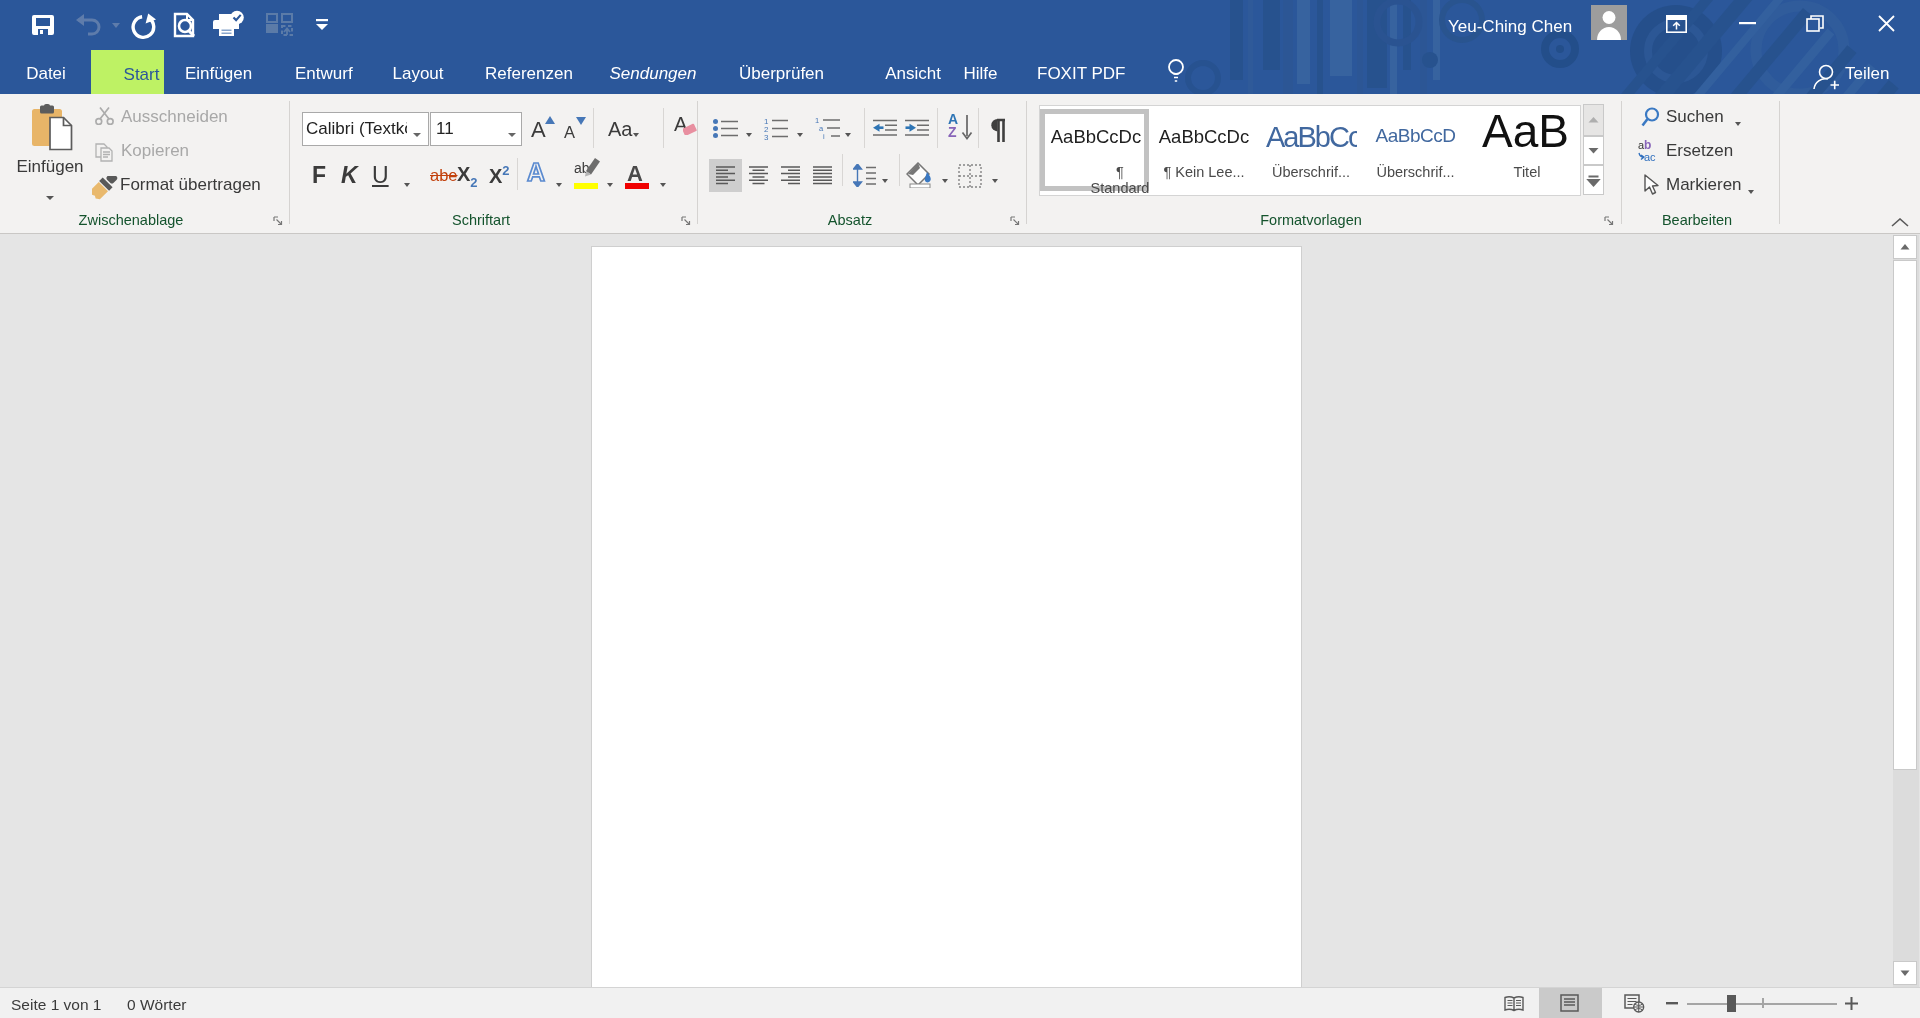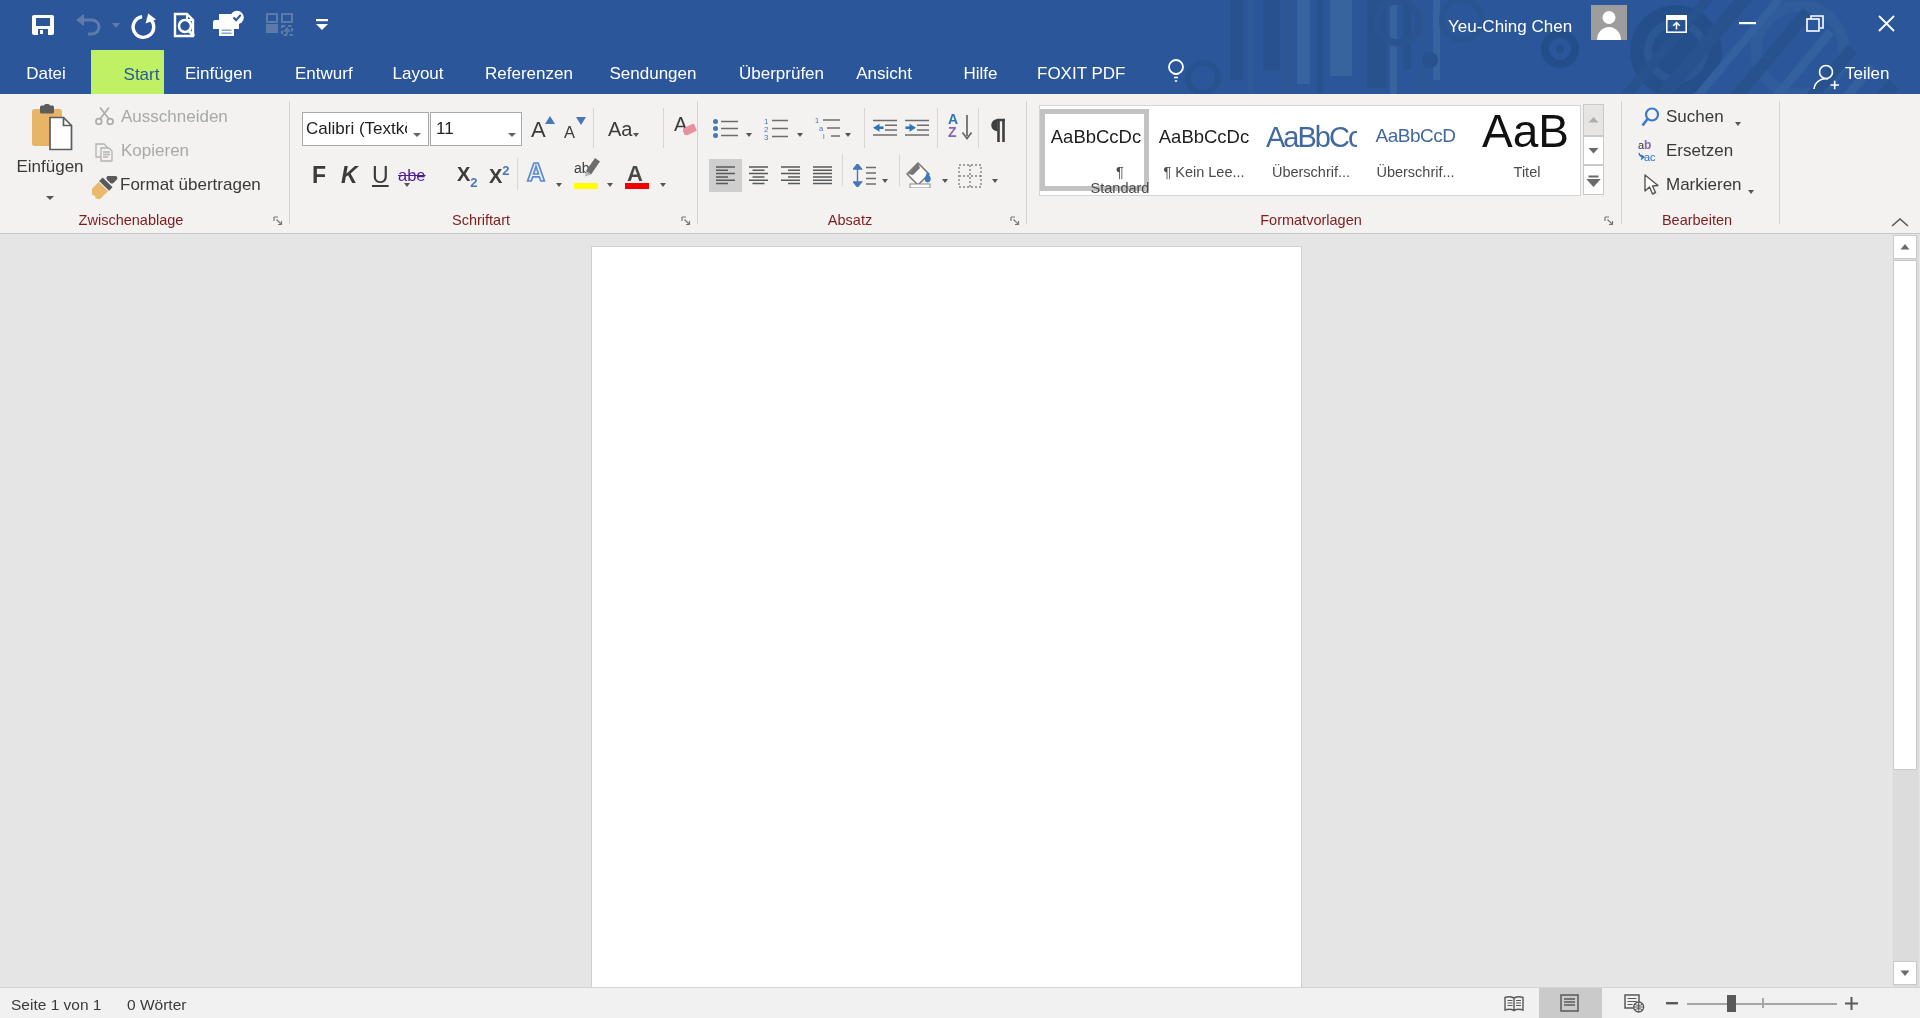--- a/index.html
+++ b/index.html
@@ -8,21 +8,21 @@
   #app { position:relative; width:1920px; height:1018px; background:#e5e5e5; }
   
   #titlebar { position:absolute; left:0; top:0; width:1920px; height:94px; background:#2b579a; overflow:hidden; }
   #tabrow { position:absolute; left:0; top:47px; width:1920px; height:47px; }
   .tab { position:absolute; top:0; height:47px; line-height:53px; color:#fff; font-size:17px; text-align:center; white-space:nowrap; }
   #tab-start { position:absolute; left:91px; top:3px; width:73px; height:44px; background:#bef264; color:#2b579a; font-size:17px; text-align:center; line-height:50px;padding-left:28px; }
   #titletext { position:absolute; top:0; left:0; width:1920px; height:47px; line-height:53px; text-align:center; color:#fff; font-size:17px; }
   
   #ribbon { position:absolute; left:0; top:94px; width:1920px; height:140px; background:#f3f2f1; border-bottom:1px solid #c9c7c5; }
   .gsep { position:absolute; top:7px; height:123px; width:1px; background:#d5d3d1; }
-  .glabel { position:absolute; top:116px; height:21px; font-size:14.5px; color:#7f1d1d; text-align:center; line-height:21px; }
+  .glabel { position:absolute; top:116px; height:21px; font-size:14.5px; color:#14532d; text-align:center; line-height:21px; }
   .launcher { position:absolute; top:121px; width:11px; height:11px; }
   .btxt { position:absolute; font-size:17px; color:#3a3a3a; white-space:nowrap; }
   .btxt.dis { color:#a8a8a8; }
   .caret { display:inline-block; width:0; height:0; border-left:4px solid transparent; border-right:4px solid transparent; border-top:4px solid #555; vertical-align:middle; }
   .combo { position:absolute; background:#fff; border:1px solid #a9a9a9; }
   
   #docarea { position:absolute; left:0; top:235px; width:1920px; height:752px; background:#e5e5e5; }
   #page { position:absolute; left:591px; top:11px; width:711px; height:741px; background:#fff; border:1px solid #cfcfcf; border-bottom:none; }
   
   #sb { position:absolute; left:1893px; top:0px; width:26px; height:752px; background:#dcdcdc; }
@@ -150,23 +150,23 @@
       <path d="M1 1 L16 16 M16 1 L1 16" stroke="#fff" stroke-width="1.8"></path>
     </svg>
 
     <div id="tabrow">
       <div id="tab-start">Start</div>
       <div class="tab" style="left:26px;width:40px;">Datei</div>
       <div class="tab" style="left:185px;width:67px;">Einfügen</div>
       <div class="tab" style="left:295px;width:56px;">Entwurf</div>
       <div class="tab" style="left:392px;width:52px;">Layout</div>
       <div class="tab" style="left:485px;width:83px;">Referenzen</div>
-      <div class="tab" style="left:608px;width:90px;">Sendungen</div>
+      <div class="tab" style="left:608px;width:90px;font-style:italic;">Sendungen</div>
       <div class="tab" style="left:737px;width:89px;">Überprüfen</div>
-      <div class="tab" style="left:855px;width:58px;text-align:center;">Ansicht</div>
+      <div class="tab" style="left:884px;width:58px;text-align:center;">Ansicht</div>
       <div class="tab" style="left:962px;width:37px;">Hilfe</div>
       <div class="tab" style="left:1037px;width:83px;">FOXIT PDF</div>
       <svg class="abs" style="left:1166px;top:9px" width="20" height="30" viewBox="0 0 20 30">
         <circle cx="10" cy="11" r="7" fill="none" stroke="#fff" stroke-width="1.8"></circle>
         <path d="M7.5 18 h5 M8 21.5 h4 M8.8 25 h2.4" stroke="#fff" stroke-width="1.7"></path>
       </svg>
 
       <svg class="abs" style="left:1813px;top:17px" width="26" height="27" viewBox="0 0 26 27">
         <circle cx="13" cy="8" r="6.5" fill="none" stroke="#fff" stroke-width="1.6"></circle>
         <path d="M1 25 a 11.5 11.5 0 0 1 14 -10" fill="none" stroke="#fff" stroke-width="1.6"></path>
@@ -264,21 +264,21 @@
 
     <div class="abs" style="left:674px;top:19px;font-size:20px;color:#3b3b3b;">A</div>
     <svg class="abs" style="left:683px;top:28px" width="16" height="13" viewBox="0 0 16 13">
         <rect x="0" y="4" width="13" height="8" rx="1" transform="rotate(-25 6 8)" fill="#e88fa0"></rect>
       </svg>
 
     <div class="abs" style="left:312px;top:68px;font-size:23px;font-weight:bold;color:#3b3b3b;">F</div>
     <div class="abs" style="left:341px;top:68px;font-size:23px;font-style:italic;font-weight:bold;color:#3b3b3b;">K</div>
     <div class="abs" style="left:372px;top:68px;font-size:23px;color:#3b3b3b;text-decoration:underline;">U</div>
     <div class="abs" style="left:404px;top:81px;"><span class="caret" style="border-left-width:3.5px;border-right-width:3.5px;"></span></div>
-    <div class="abs" style="left:398px;top:72px;font-size:16.5px;color:#4c1d95;text-decoration:line-through;">abe</div>
+    <div class="abs" style="left:430px;top:72px;font-size:16.5px;color:#c2410c;text-decoration:line-through;">abe</div>
     <div class="abs" style="left:457px;top:69px;font-size:20px;font-weight:bold;color:#3b3b3b;">X<span style="font-size:13px;font-weight:bold;color:#4677b7;vertical-align:-6px;">2</span></div>
     <div class="abs" style="left:489px;top:69px;font-size:20px;font-weight:bold;color:#3b3b3b;">X<span style="font-size:13px;font-weight:bold;color:#4677b7;vertical-align:8px;">2</span></div>
     <div class="abs" style="left:517px;top:64px;width:1px;height:32px;background:#d8d6d4;"></div>
     <div class="abs" style="left:527px;top:64px;font-size:25px;font-weight:bold;color:transparent;-webkit-text-stroke:1.7px #5b8bd0;">A</div>
     <div class="abs" style="left:556px;top:81px;"><span class="caret" style="border-left-width:3.5px;border-right-width:3.5px;"></span></div>
 
     <div class="abs" style="left:574px;top:66px;font-size:14px;color:#3b3b3b;">ab</div>
     <svg class="abs" style="left:582px;top:63px" width="18" height="20" viewBox="0 0 18 20">
         <path d="M4 14 L13 1 L18 4.5 L9 17.5 z" fill="#6d6d6d"></path>
         <path d="M4 14 L9 17.5 L3 19.5 z" fill="#b5b5b5"></path>

